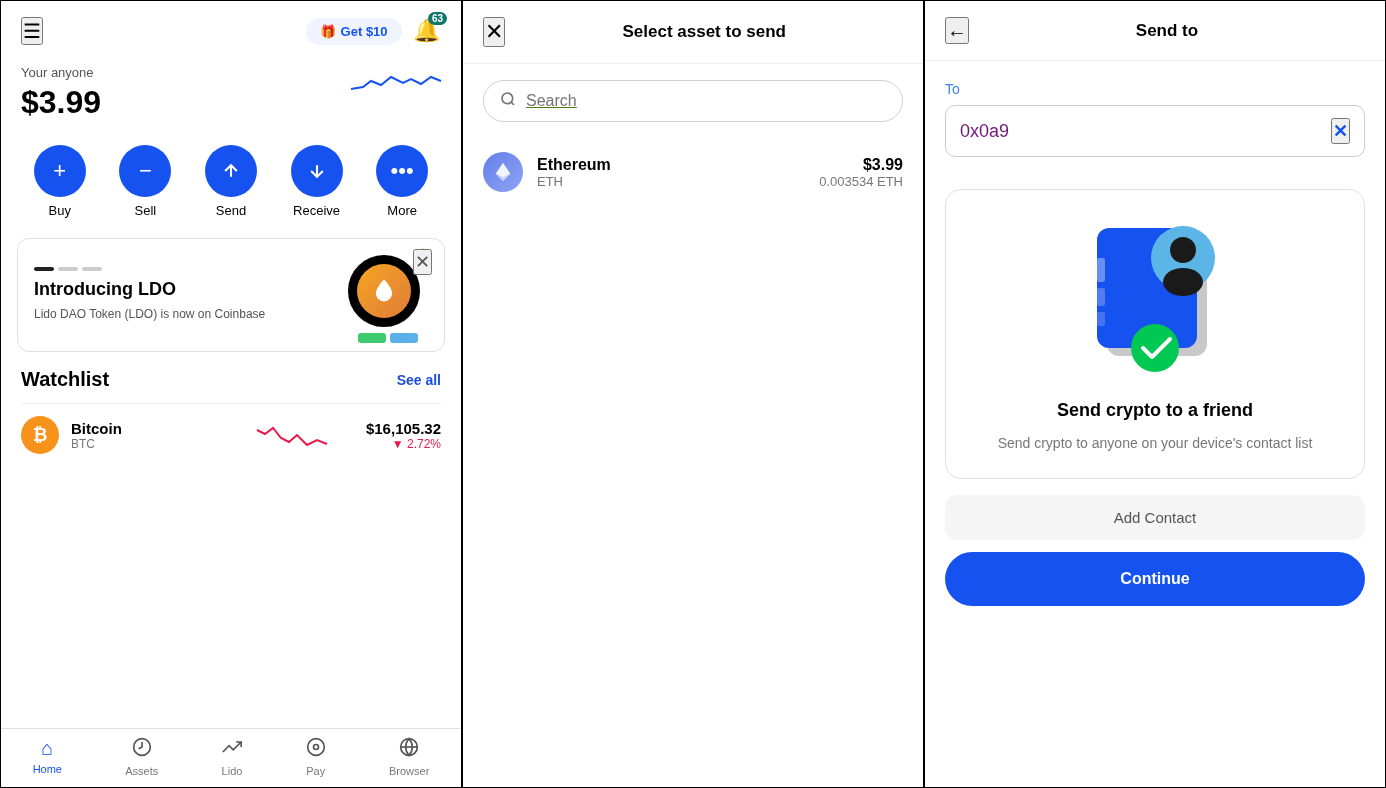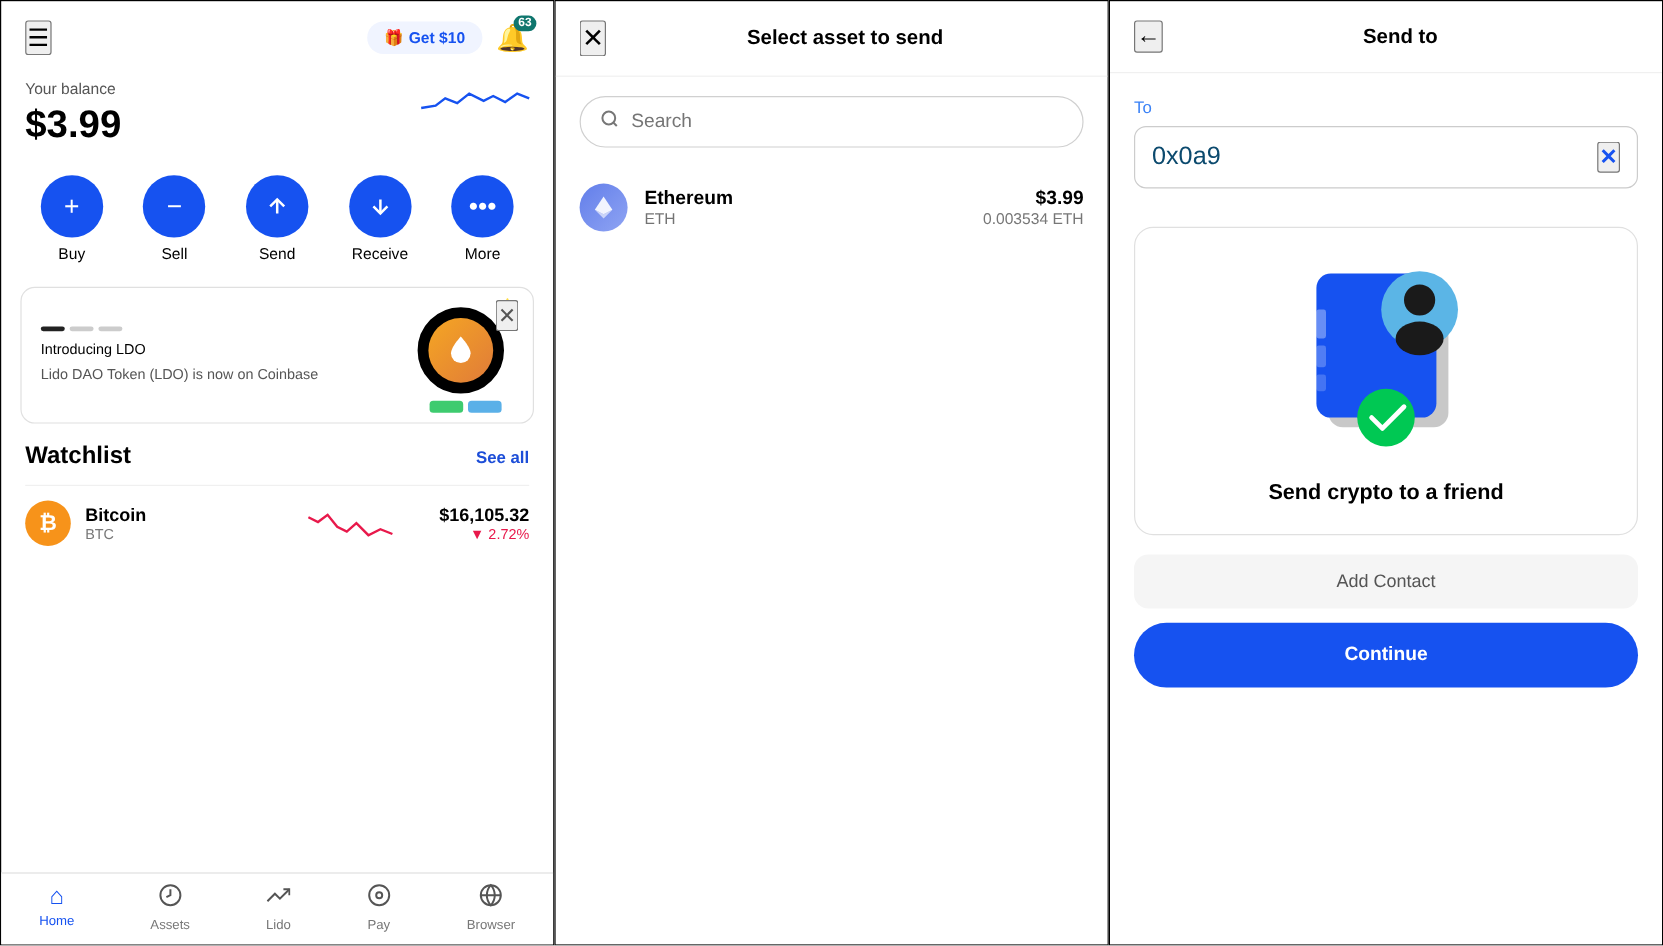--- a/index.html
+++ b/index.html
@@ -101,21 +101,21 @@
       align-items: center;
       position: relative;
     }
     .promo-close {
       position: absolute;
       top: 10px; right: 12px;
       font-size: 18px;
       cursor: pointer;
       color: #555;
     }
-    .promo-title { font-size: 12px; font-weight: 400; margin-bottom: 6px; }
+    .promo-title { font-size: 18px; font-weight: 700; margin-bottom: 6px; }
     .promo-desc { font-size: 12px; color: #555; line-height: 1.4; }
     .promo-dots { display: flex; gap: 4px; margin-bottom: 8px; }
     .promo-dot { width: 20px; height: 4px; border-radius: 2px; }
 
     
     .ldo-icon {
       width: 80px; height: 80px;
       position: relative;
       flex-shrink: 0;
     }
@@ -227,20 +227,21 @@
       gap: 10px;
     }
     .search-icon-svg { color: #777; font-size: 16px; }
     .search-input {
       border: none;
       outline: none;
       font-size: 16px;
       color: #4d7c0f;
       width: 100%;
       background: transparent;
+      text-decoration: underline;
     }
 
     .asset-row {
       display: flex;
       align-items: center;
       padding: 14px 20px;
     }
     .eth-icon {
       width: 40px; height: 40px;
       border-radius: 50%;
@@ -280,21 +281,21 @@
     .send-to-section { padding: 20px; }
     .to-label { font-size: 14px; color: #3b82f6; margin-bottom: 8px; }
     .address-input-row {
       display: flex;
       align-items: center;
       border: 1.5px solid #ccc;
       border-radius: 10px;
       padding: 12px 14px;
       gap: 8px;
     }
-    .address-text { flex: 1; font-size: 21px; color: #0c4a6e; }
+    .address-text { flex: 1; font-size: 18px; color: #701a75; }
     .clear-btn { color: #1652f0; font-size: 18px; cursor: pointer; font-weight: 700; }
 
     .friend-card {
       margin: 12px 20px 16px;
       border: 1.5px solid #e0e0e0;
       border-radius: 16px;
       padding: 30px 20px 24px;
       display: flex;
       flex-direction: column;
       align-items: center;
@@ -353,21 +354,21 @@
         <span>Get $10</span>
       </button>
       <button class="notif-btn">
         🔔
         <span class="notif-badge">63</span>
       </button>
     </div>
   </div>
 
   <div class="balance-section" style="position:relative;">
-    <div class="balance-label">Your balance</div>
+    <div class="balance-label">Your anyone</div>
     <div class="balance-amount">$3.99</div>
 
     <div style="position:absolute; top:4px; right:20px;">
       <svg width="90" height="40" class="sparkline">
         <polyline points="0,30 12,28 20,22 30,26 40,18 52,24 60,20 70,25 80,18 90,22" fill="none" stroke="#1652f0" stroke-width="2"></polyline>
       </svg>
     </div>
   </div>
 
   <div class="action-buttons">
@@ -570,20 +571,21 @@
         <circle cx="108" cy="38" r="32" fill="#5bb5e6"></circle>
 
         <circle cx="108" cy="30" r="13" fill="#1a1a1a"></circle>
         <ellipse cx="108" cy="62" rx="20" ry="14" fill="#1a1a1a"></ellipse>
 
         <circle cx="80" cy="128" r="24" fill="#00c853"></circle>
         <polyline points="68,128 77,137 95,119" fill="none" stroke="white" stroke-width="4" stroke-linecap="round" stroke-linejoin="round"></polyline>
       </svg>
     </div>
     <div class="friend-title">Send crypto to a friend</div>
+    <div class="friend-desc">Send crypto to anyone on your device's contact list</div>
   </div>
 
   <div class="add-contact-preview">
     <span>Add Contact</span>
   </div>
 
   <button class="continue-btn">Continue</button>
 
 </div>
 

